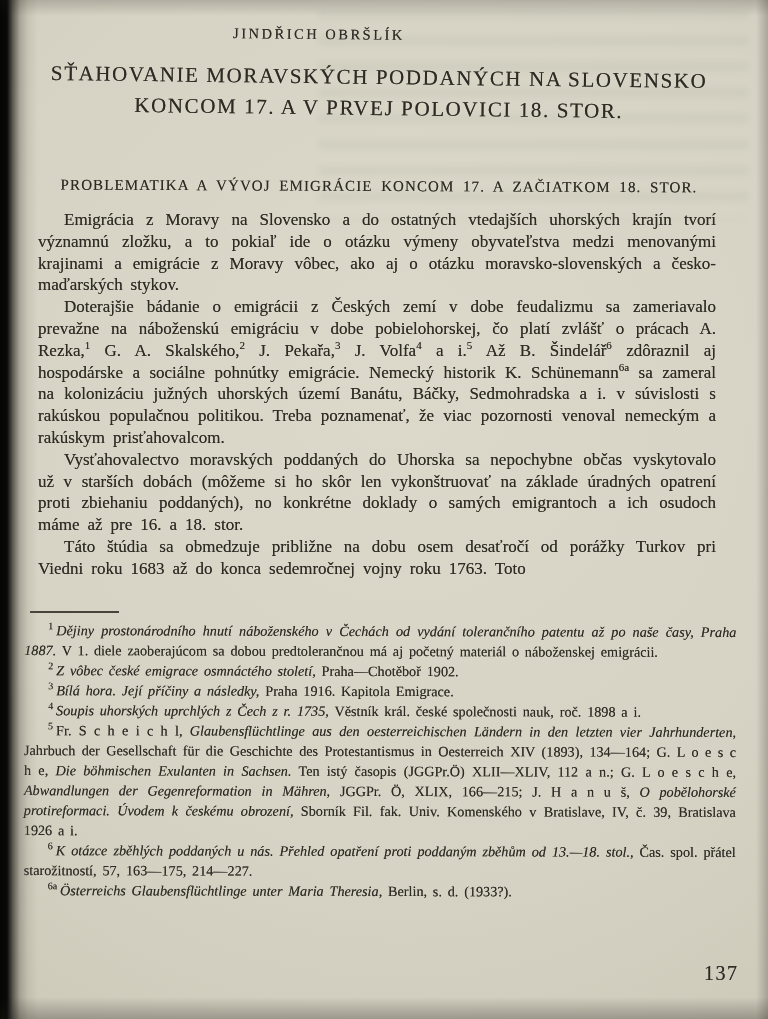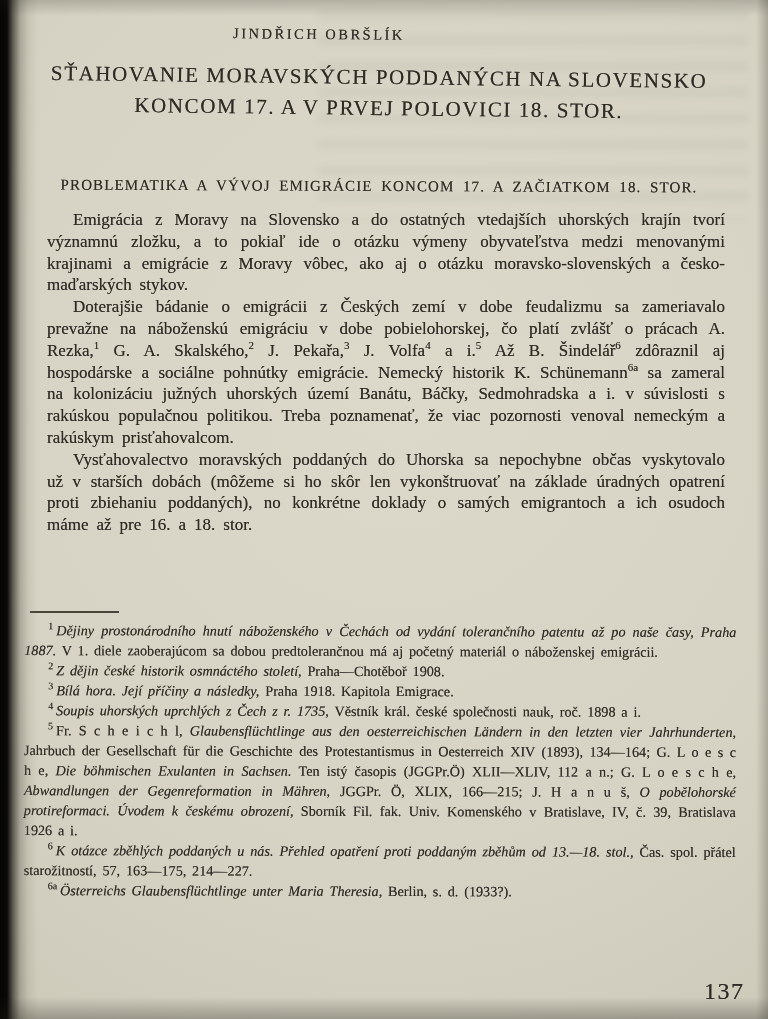--- a/index.html
+++ b/index.html
@@ -37,40 +37,40 @@
     transform:rotate(.7deg);
   }
   .section-heading{
     position:absolute;top:178px;left:38px;right:48px;
     text-align:center;font-size:15px;letter-spacing:1.1px;
     word-spacing:.25em;transform:rotate(.25deg);white-space:nowrap;
   }
   .body-text{
     position:absolute;top:209px;left:38px;width:678px;
     font-size:17px;line-height:21.8px;
-    text-align:justify;word-spacing:.22em;margin-left:9px;
+    text-align:justify;word-spacing:.22em;
   }
   .body-text p{margin:0;text-indent:26px;}
   .body-text sup.ref{font-size:11px;line-height:0;letter-spacing:0;}
   .fn-rule{
     position:absolute;top:611px;left:30px;width:89px;height:0;
     border-top:2px solid #47443c;
   }
   .footnotes{
     position:absolute;top:621px;left:24px;width:712px;
     font-size:14.2px;line-height:20px;
     text-align:justify;word-spacing:.16em;
     transform:rotate(.15deg);
   }
   .footnotes p{margin:0;text-indent:24px;}
   .footnotes sup.fn-marker{font-size:10px;line-height:0;margin-right:3px;}
   .footnotes em{font-style:italic;}
   .page-number{
     position:absolute;top:962px;left:704px;
-    font-size:24px;letter-spacing:1.5px;margin-top:16px;
+    font-size:20px;letter-spacing:1.5px;
   }
 </style>
 </head>
 <body>
 
 <div class="sheet">
   <div class="show-through"></div>
 
   <div class="author">JINDŘICH OBRŠLÍK</div>
 
@@ -78,28 +78,29 @@
     <div>SŤAHOVANIE MORAVSKÝCH PODDANÝCH NA SLOVENSKO</div>
     <div>KONCOM 17. A V PRVEJ POLOVICI 18. STOR.</div>
   </div>
 
   <div class="section-heading">PROBLEMATIKA A VÝVOJ EMIGRÁCIE KONCOM 17. A ZAČIATKOM 18. STOR.</div>
 
   <div class="body-text">
       <p><span>Emigrácia z Moravy na Slovensko a do ostatných vtedajších uhorských krajín tvorí významnú zložku, a to pokiaľ ide o otázku výmeny obyvateľstva medzi menovanými krajinami a emigrácie z Moravy vôbec, ako aj o otázku moravsko-slovenských a česko-maďarských stykov.</span></p>
       <p><span>Doterajšie bádanie o emigrácii z Českých zemí v dobe feudalizmu sa zameriavalo prevažne na náboženskú emigráciu v dobe pobielohorskej, čo platí zvlášť o prácach A. Rezka,</span><sup class="ref">1</sup><span> G. A. Skalského,</span><sup class="ref">2</sup><span> J. Pekařa,</span><sup class="ref">3</sup><span> J. Volfa</span><sup class="ref">4</sup><span> a i.</span><sup class="ref">5</sup><span> Až B. Šindelář</span><sup class="ref">6</sup><span> zdôraznil aj hospodárske a sociálne pohnútky emigrácie. Nemecký historik K. Schünemann</span><sup class="ref">6a</sup><span> sa zameral na kolonizáciu južných uhorských území Banátu, Báčky, Sedmohradska a i. v súvislosti s rakúskou populačnou politikou. Treba poznamenať, že viac pozornosti venoval nemeckým a rakúskym prisťahovalcom.</span></p>
       <p><span>Vysťahovalectvo moravských poddaných do Uhorska sa nepochybne občas vyskytovalo už v starších dobách (môžeme si ho skôr len vykonštruovať na základe úradných opatrení proti zbiehaniu poddaných), no konkrétne doklady o samých emigrantoch a ich osudoch máme až pre 16. a 18. stor.</span></p>
+      <p><span>Táto štúdia sa obmedzuje približne na dobu osem desaťročí od porážky Turkov pri Viedni roku 1683 až do konca sedemročnej vojny roku 1763. Toto</span></p>
     </div>
 
   <div class="fn-rule"></div>
 
   <div class="footnotes">
       <p><sup class="fn-marker">1</sup><em>Dějiny prostonárodního hnutí náboženského v Čechách od vydání tolerančního patentu až po naše časy, Praha 1887.</em><span> V 1. diele zaoberajúcom sa dobou predtolerančnou má aj početný materiál o náboženskej emigrácii.</span></p>
-      <p><sup class="fn-marker">2</sup><em>Z dějin české historik osmnáctého století,</em><span> Praha—Chotěboř 1908.</span></p>
-      <p><sup class="fn-marker">3</sup><em>Bílá hora. Její příčiny a následky,</em><span> Praha 1918. Kapitola Emigrace.</span></p>
+      <p><sup class="fn-marker">2</sup><em>Z vôbec české emigrace osmnáctého století,</em><span> Praha—Chotěboř 1902.</span></p>
+      <p><sup class="fn-marker">3</sup><em>Bílá hora. Její příčiny a následky,</em><span> Praha 1916. Kapitola Emigrace.</span></p>
       <p><sup class="fn-marker">4</sup><em>Soupis uhorských uprchlých z Čech z r. 1735,</em><span> Věstník král. české společnosti nauk, roč. 1898 a i.</span></p>
       <p><sup class="fn-marker">5</sup><span>Fr. S c h e i c h l, </span><em>Glaubensflüchtlinge aus den oesterreichischen Ländern in den letzten vier Jahrhunderten,</em><span> Jahrbuch der Gesellschaft für die Geschichte des Protestantismus in Oesterreich XIV (1893), 134—164; G. L o e s c h e, </span><em>Die böhmischen Exulanten in Sachsen.</em><span> Ten istý časopis (JGGPr.Ö) XLII—XLIV, 112 a n.; G. L o e s c h e, </span><em>Abwandlungen der Gegenreformation in Mähren,</em><span> JGGPr. Ö, XLIX, 166—215; J. H a n u š, </span><em>O pobělohorské protireformaci. Úvodem k českému obrození,</em><span> Sborník Fil. fak. Univ. Komenského v Bratislave, IV, č. 39, Bratislava 1926 a i.</span></p>
       <p><sup class="fn-marker">6</sup><em>K otázce zběhlých poddaných u nás. Přehled opatření proti poddaným zběhům od 13.—18. stol.,</em><span> Čas. spol. přátel starožitností, 57, 163—175, 214—227.</span></p>
       <p><sup class="fn-marker">6a</sup><em>Österreichs Glaubensflüchtlinge unter Maria Theresia,</em><span> Berlin, s. d. (1933?).</span></p>
     </div>
 
   <div class="page-number">137</div>
 
   <div class="edge-left"></div>
   <div class="edge-top"></div>

